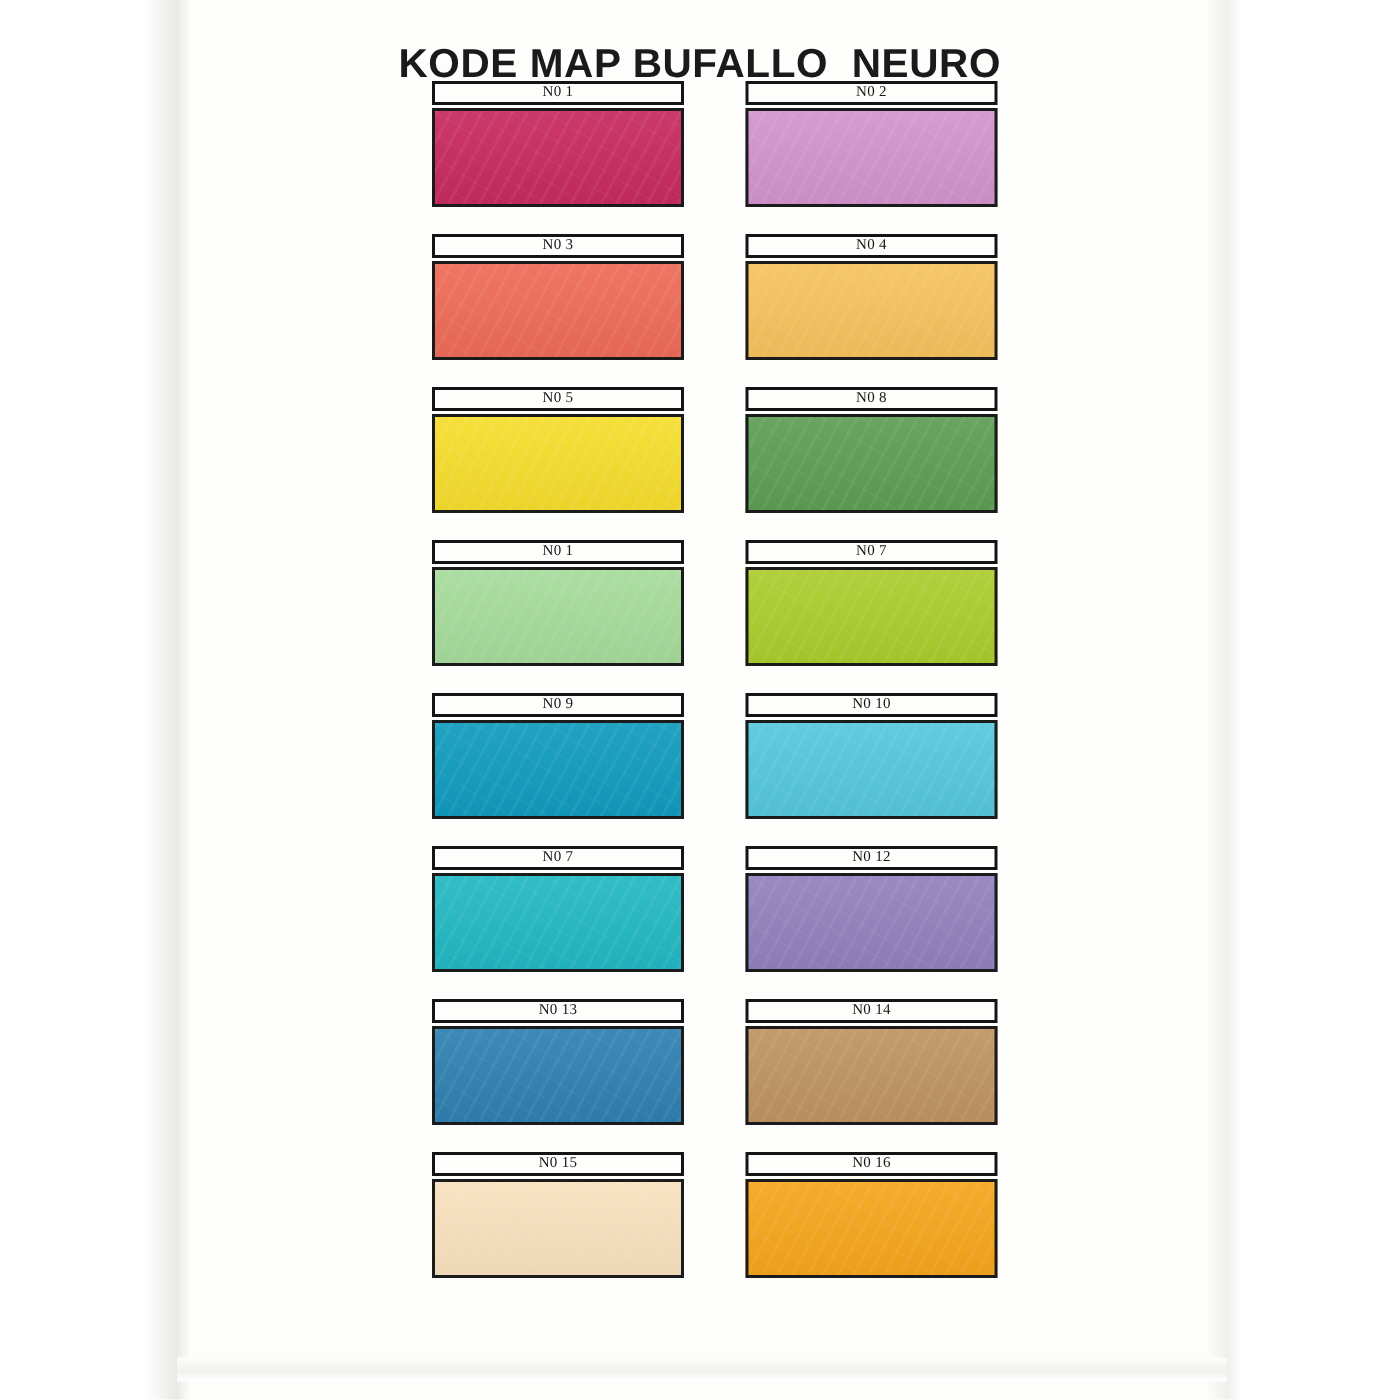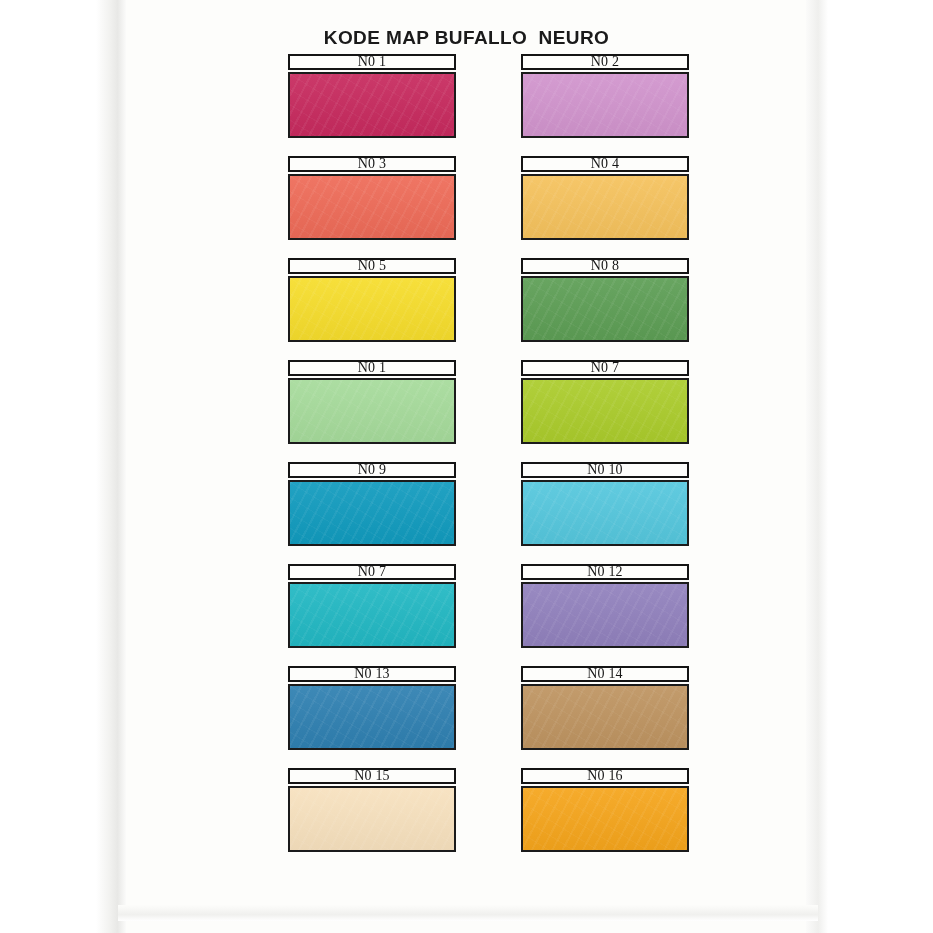--- a/index.html
+++ b/index.html
@@ -33,55 +33,55 @@
     position:absolute; left:118px; top:905px; width:700px; height:16px;
     background:linear-gradient(to bottom,#fdfdfb 0%,#f0f0ee 60%,#ffffff 100%);
   }
 
   .title{
     position:absolute;
     left:0; right:0; top:27px;
     text-align:center;
     font-family:"Liberation Sans",sans-serif;
     font-weight:bold;
-    font-size:19px;
+    font-size:27px;
     letter-spacing:0.4px;
     color:#1a1a1a;
     white-space:pre;
   }
 
   .grid{
     position:absolute;
     left:288px; top:54px;
     width:378px;
   }
   .row{
     position:relative;
     height:102px;
   }
   .cell{
     position:absolute;
     top:0;
     width:168px;
   }
   .cell.left{left:0;}
-  .cell.right{left:209px;margin-left:24px;}
+  .cell.right{left:209px;}
 
   .label-box{
     height:16px;
     border:2px solid #141414;
     background:#fdfdfb;
     box-sizing:border-box;
     display:flex;
     align-items:center;
     justify-content:center;
   }
   .label-text{
     font-family:"Liberation Serif",serif;
-    font-size:14px;
+    font-size:10px;
     color:#161616;
     line-height:1;
     letter-spacing:0.2px;
   }
   .swatch{
     margin-top:2px;
     height:66px;
     border:2px solid #1b1b1b;
     box-sizing:border-box;
     position:relative;

